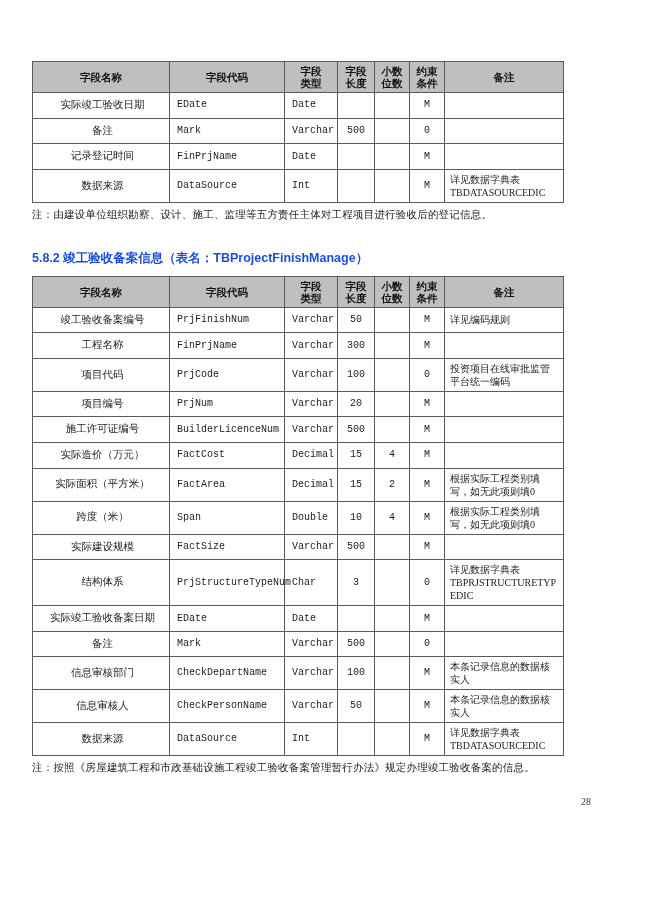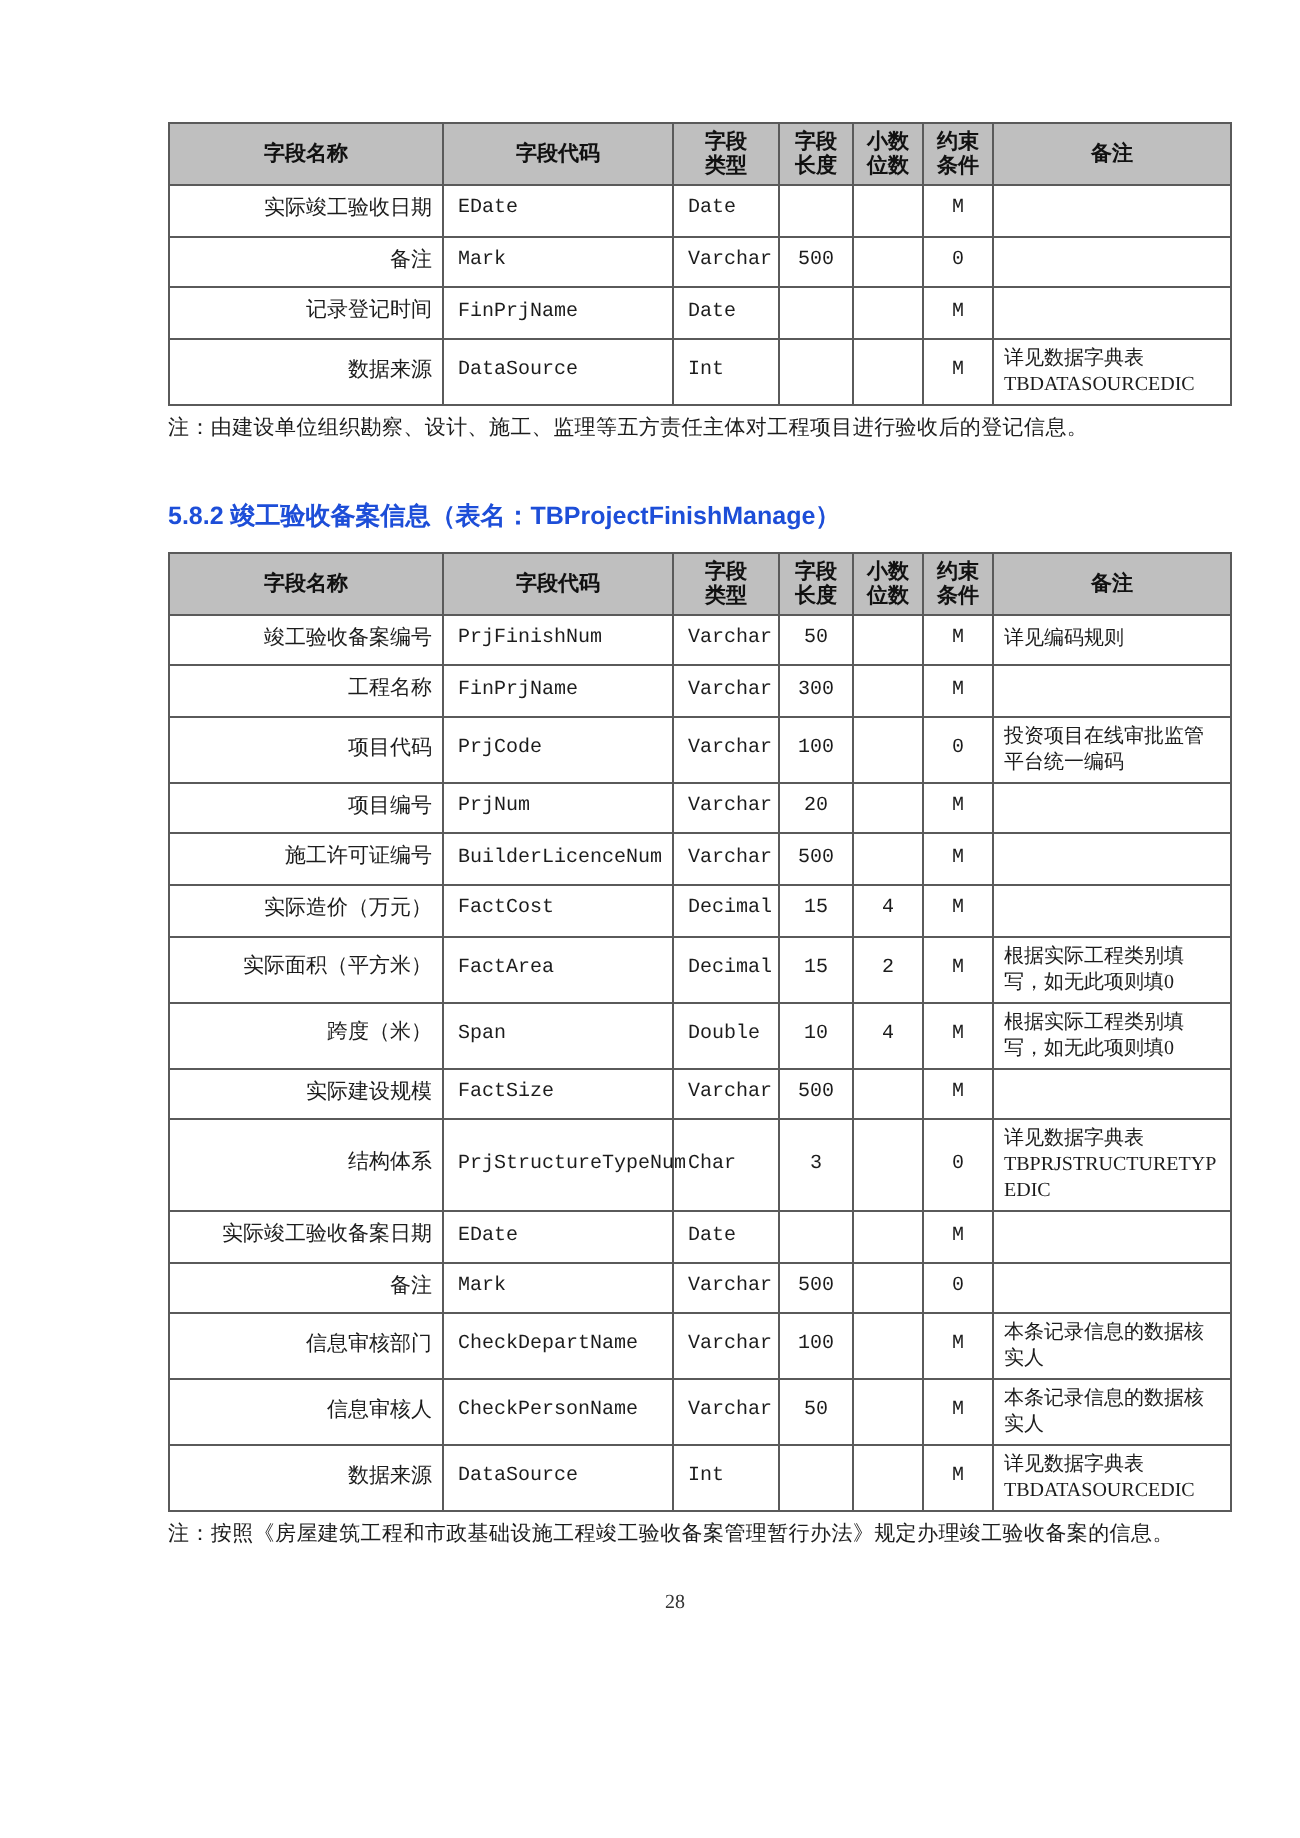--- a/index.html
+++ b/index.html
@@ -8,21 +8,21 @@
     width: 650px;
     height: 919px;
     background: #ffffff;
     color: #1c1c1c;
     font-family: "Liberation Serif", "DejaVu Serif", serif;
     overflow: hidden;
   }
   .page {
     width: 650px;
     height: 919px;
-    padding: 61px 59px 0 84px;
+    padding: 61px 59px 0 32px;
     display: flex;
     flex-direction: column;
   }
   table.spec {
     border-collapse: collapse;
     table-layout: fixed;
     width: 531px;
   }
   table.spec th, table.spec td {
     border: 1px solid #5a5a5a;
@@ -37,21 +37,21 @@
     text-align: center;
     padding: 3px 2px;
     white-space: pre-line;
     color: #111;
   }
   table.spec td {
     font-size: 10.5px;
     line-height: 1.2;
     padding: 6px 5px;
   }
-  table.spec td:nth-child(1) { text-align: right; padding-left: 8px; margin-top: 48px; }
+  table.spec td:nth-child(1) { text-align: center; padding-left: 8px; margin-top: 48px; }
   table.spec td:nth-child(2),
   table.spec td:nth-child(3) {
     font-family: "Liberation Mono", "DejaVu Sans Mono", monospace;
     font-size: 10px;
     text-align: left;
     padding-left: 7px;
   }
   table.spec td:nth-child(4),
   table.spec td:nth-child(5),
   table.spec td:nth-child(6) {
@@ -76,21 +76,21 @@
   }
   .section-heading {
     font-family: "Liberation Sans", "DejaVu Sans", sans-serif;
     font-weight: bold;
     font-size: 12.5px;
     color: #1d4ed8;
     margin: 28px 0 9px 0;
   }
   .page-footer {
     margin-top: 21px;
-    text-align: center;
+    text-align: right;
     font-size: 10px;
     color: #333;
   }
 </style>
 </head>
 <body>
 
 <div class="page">
 
   <table class="spec">

